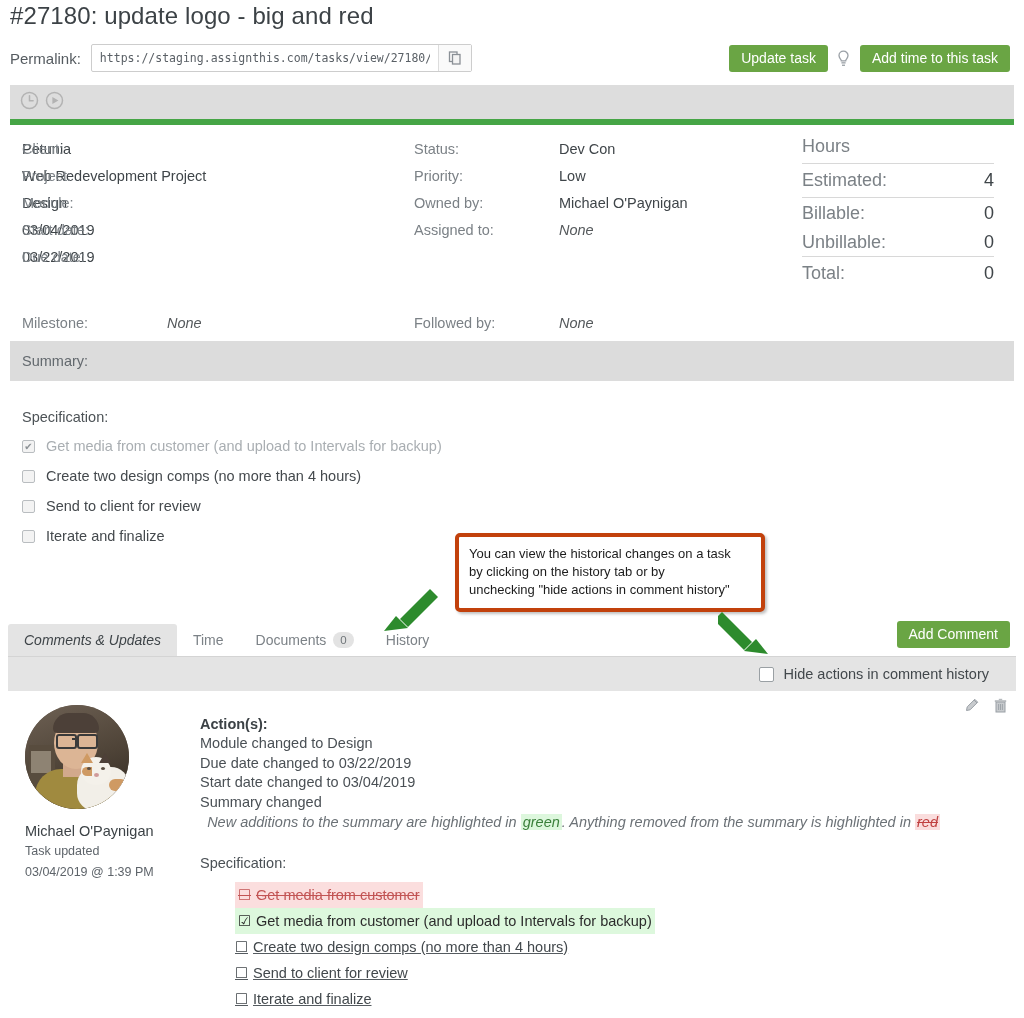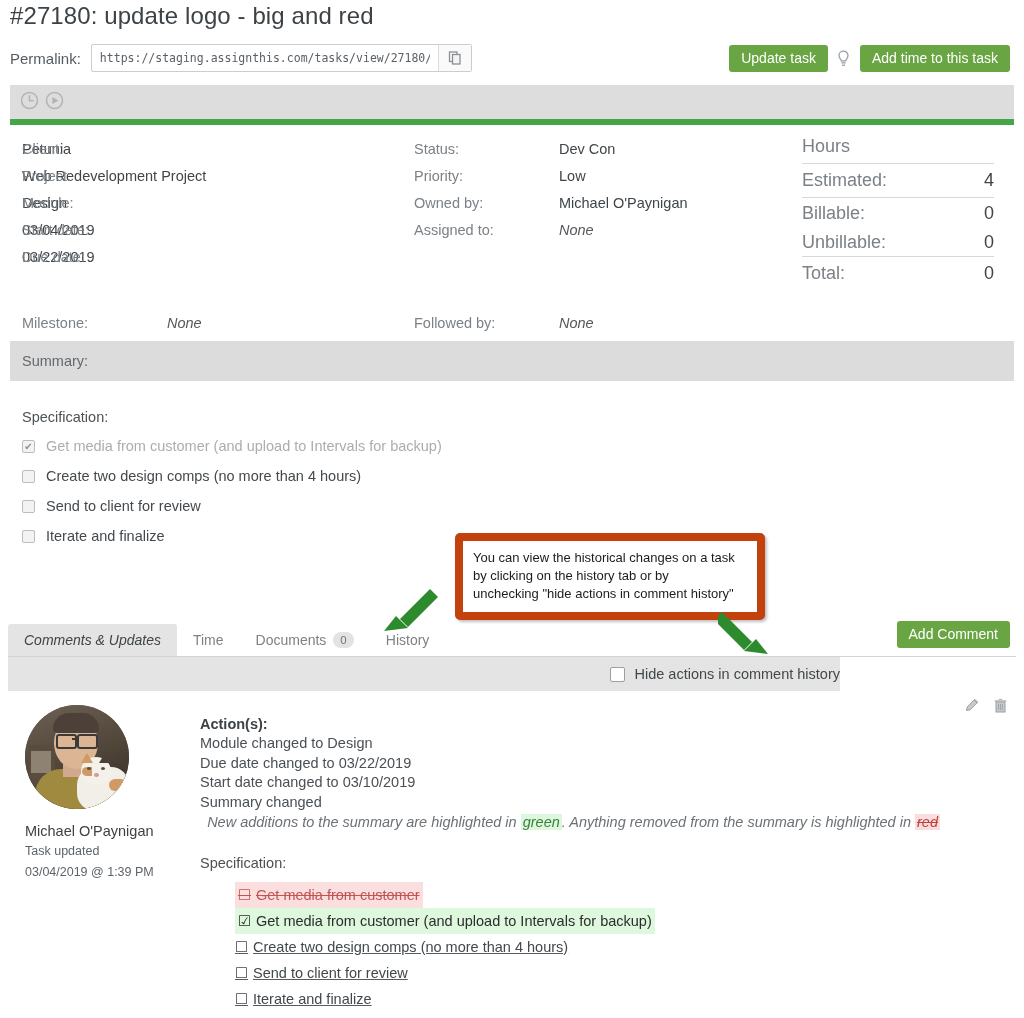--- a/index.html
+++ b/index.html
@@ -191,21 +191,21 @@
     color: #8d9296;
     box-sizing: border-box;
   }
   .spec-item.done { color: #a9aeb2; }
 
   
   .callout {
     position: absolute;
     left: 455px; top: 533px;
     width: 310px;
-    border: 8px solid #c2410c;
+    border: 4px solid #c2410c;
     background: #ffffff;
     border-radius: 5px;
     padding: 8px 10px 9px;
     box-sizing: border-box;
     font-size: 13px;
     line-height: 18px;
     color: #1c1c1c;
     box-shadow: 2px 2px 3px rgba(0,0,0,.25);
   }
   .arrow { position: absolute; }
@@ -246,27 +246,27 @@
     font-size: 11.5px;
     padding: 2px 7px;
     color: #6f7579;
   }
   .add-comment-wrap { position: absolute; right: 14px; top: 621px; }
 
   
   .hide-bar {
     position: absolute;
     left: 8px; top: 657px;
-    width: 832px;
+    width: 1008px;
     height: 34px;
     background: #e4e4e4;
     display: flex;
     align-items: center;
     justify-content: flex-end;
-    padding-right: 0;
+    padding-right: 27px;
     box-sizing: border-box;
     font-size: 14.5px;
     color: #42484c;
   }
   .hide-bar .cb-lg {
     width: 15px; height: 15px;
     border: 1px solid #9aa0a4;
     background: #fff;
     margin-right: 10px;
     border-radius: 2px;
@@ -557,21 +557,21 @@
       </div>
       <div class="avatar-name">Michael O'Paynigan</div>
       <div class="avatar-sub">Task updated</div>
       <div class="avatar-sub">03/04/2019 @ 1:39 PM</div>
     </div>
 
     <div class="comment-body">
       <div class="actions-title">Action(s):</div>
       <div class="action-line">Module changed to Design</div>
       <div class="action-line">Due date changed to 03/22/2019</div>
-      <div class="action-line">Start date changed to 03/10/2019</div>
+      <div class="action-line">Start date changed to 03/04/2019</div>
       <div class="action-line">Summary changed</div>
 
       <div class="diff-note">
         <span>New additions to the summary are highlighted in </span><span class="hl-green">green</span><span>. Anything removed from the summary is highlighted in </span><span class="hl-red">red</span>
       </div>
 
       <div class="diff-spec-title">Specification:</div>
 
       <div class="diff-list">
         <div class="diff-row">

